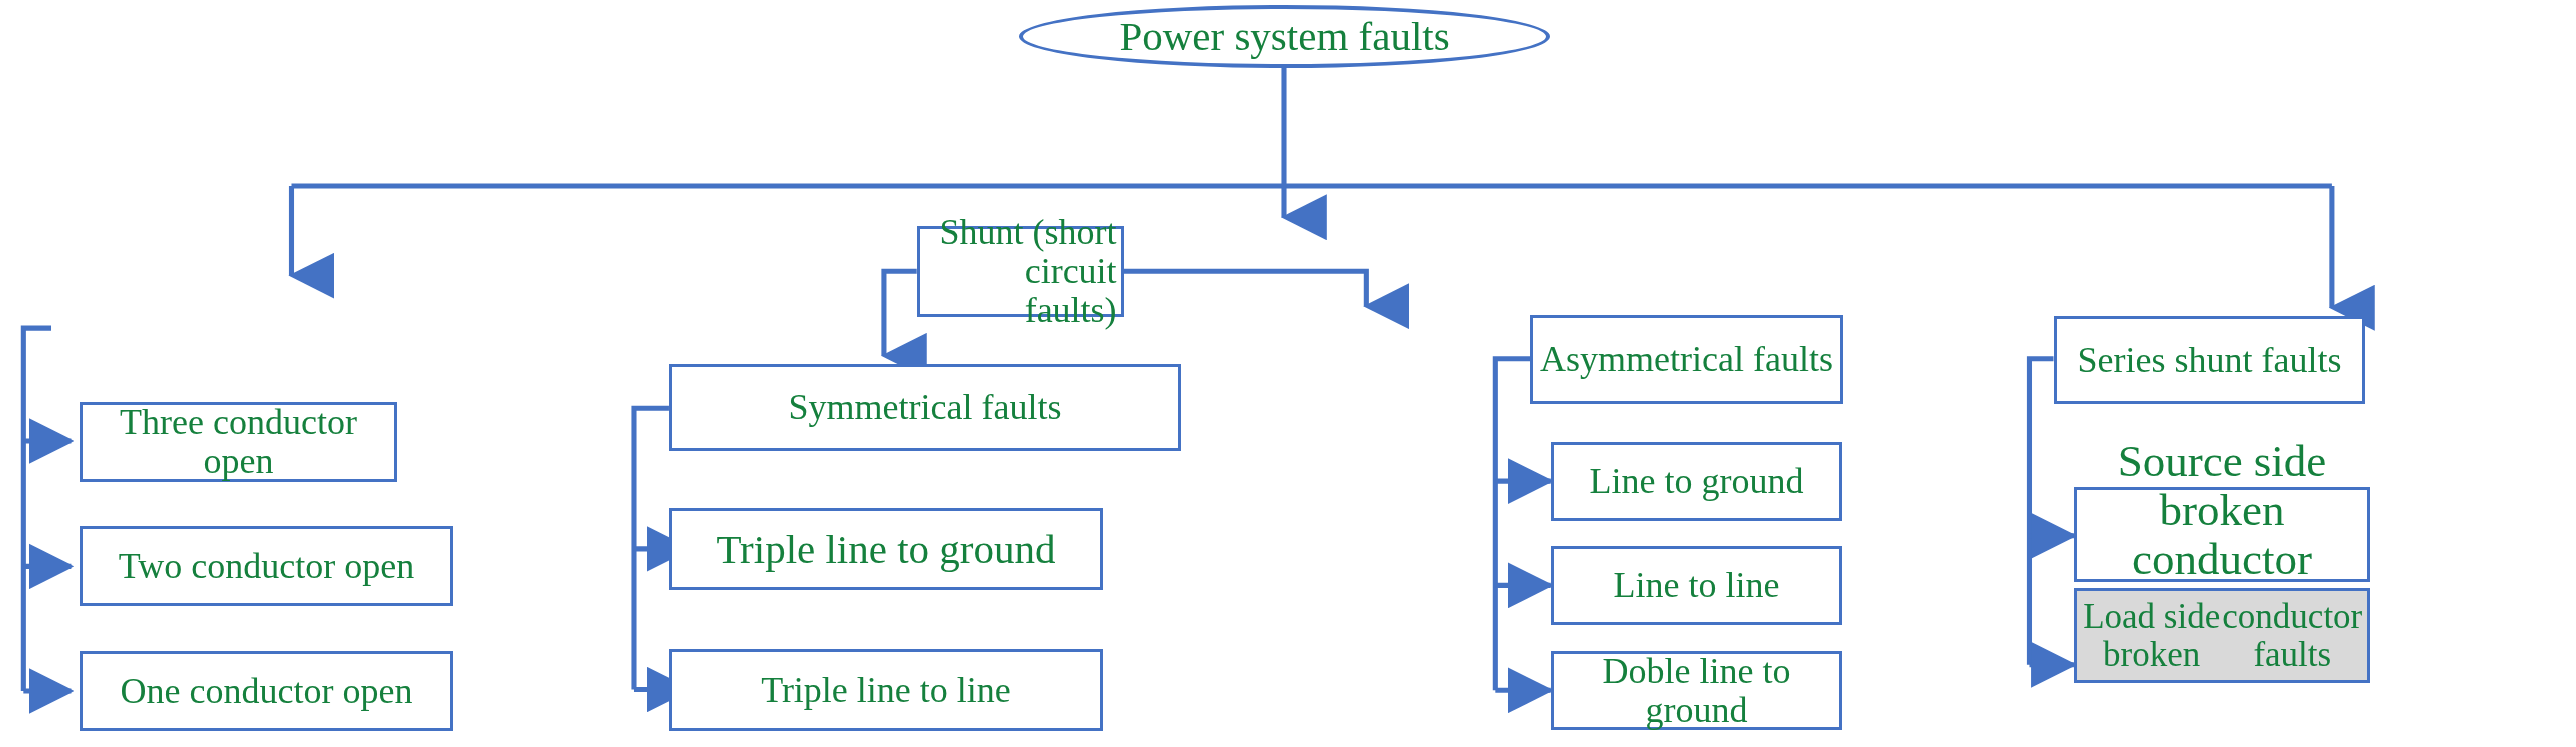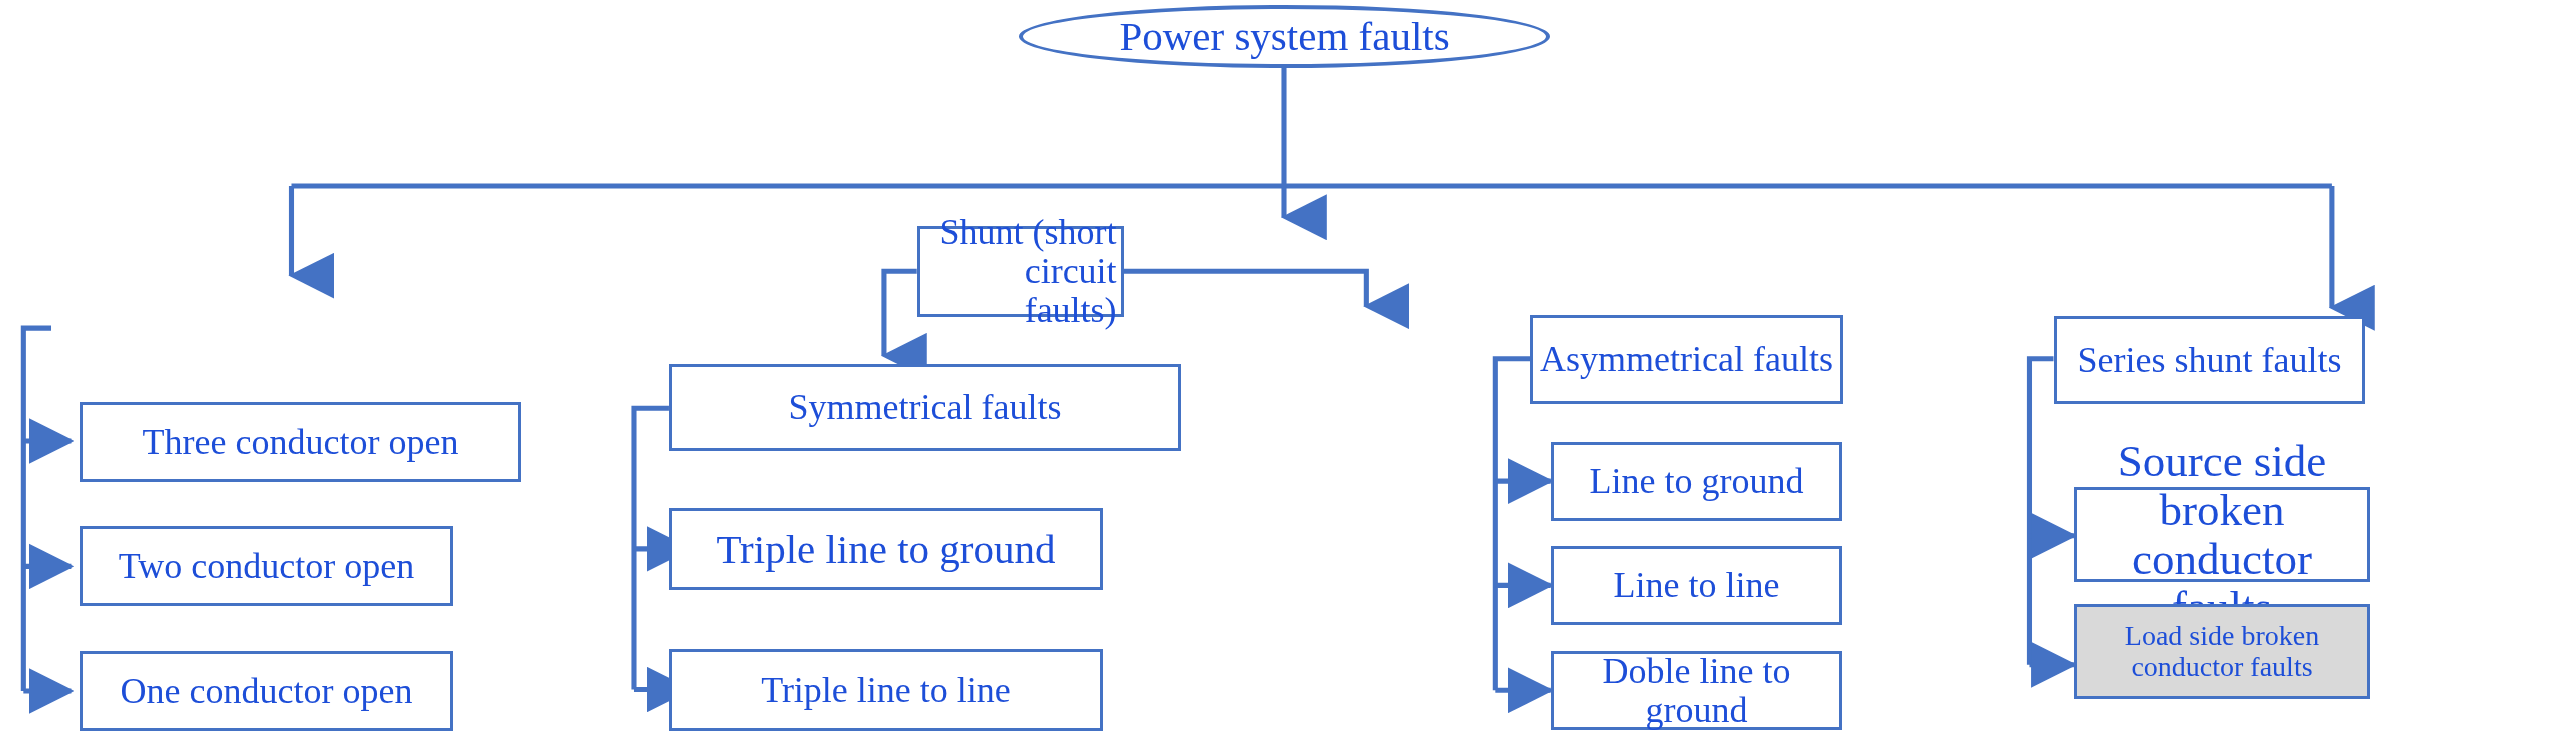--- a/index.html
+++ b/index.html
@@ -24,21 +24,21 @@
     height: 748px;
     pointer-events: none;
   }
   .node {
     position: absolute;
     box-sizing: border-box;
     display: flex;
     align-items: center;
     justify-content: center;
     text-align: center;
-    color: #1d4ed8;
+    color: #15803d;
     background: #ffffff;
     border: 3.6px solid #4472C4;
     line-height: 1.08;
     padding: 0 4.4px;
   }
   .node.root {
     border-radius: 50%;
     border-width: 4.4px;
   }
   .node.shaded {
@@ -98,21 +98,21 @@
       <path d="M2785,735 L2846,735" marker-end="url(#arrowRight)"></path>
       <path d="M2785,912 L2846,912" marker-end="url(#arrowRight)"></path>
 
     </g>
   </svg>
 
   <div class="node root" style="left:1019px; top:5.1px; width:531px; height:63px; font-size:41px;">
     <span class="label">Power system faults</span>
   </div>
 
-  <div class="node" style="left:80px; top:402px; width:441px; height:80px; font-size:36px;">
+  <div class="node" style="left:80px; top:402px; width:317px; height:80px; font-size:36px;">
     <span class="label">Three conductor open</span>
   </div>
   <div class="node" style="left:80px; top:526px; width:373px; height:80px; font-size:36px;">
     <span class="label">Two conductor open</span>
   </div>
   <div class="node" style="left:80px; top:651px; width:373px; height:80px; font-size:36px;">
     <span class="label">One conductor open</span>
   </div>
 
   <div class="node" style="left:917px; top:226px; width:205px; height:91px; font-size:36px; width:207px;text-align:right;">
@@ -142,19 +142,19 @@
     <span class="label">Doble line to ground</span>
   </div>
 
   <div class="node" style="left:2054px; top:316px; width:311px; height:88px; font-size:36px;">
     <span class="label">Series shunt faults</span>
   </div>
   <div class="node" style="left:2074px; top:487px; width:296px; height:95px; font-size:45px; flex-direction:column;">
     <span class="label">Source side broken</span>
     <span class="label">conductor faults</span>
   </div>
-  <div class="node shaded" style="left:2074px; top:604px; width:296px; height:95px; font-size:28px; flex-direction:column;">
+  <div class="node shaded" style="left:2074px; top:588px; width:296px; height:95px; font-size:35px; flex-direction:row;">
     <span class="label">Load side broken</span>
     <span class="label">conductor faults</span>
   </div>
 
 </div>
 
 
 </body></html>

